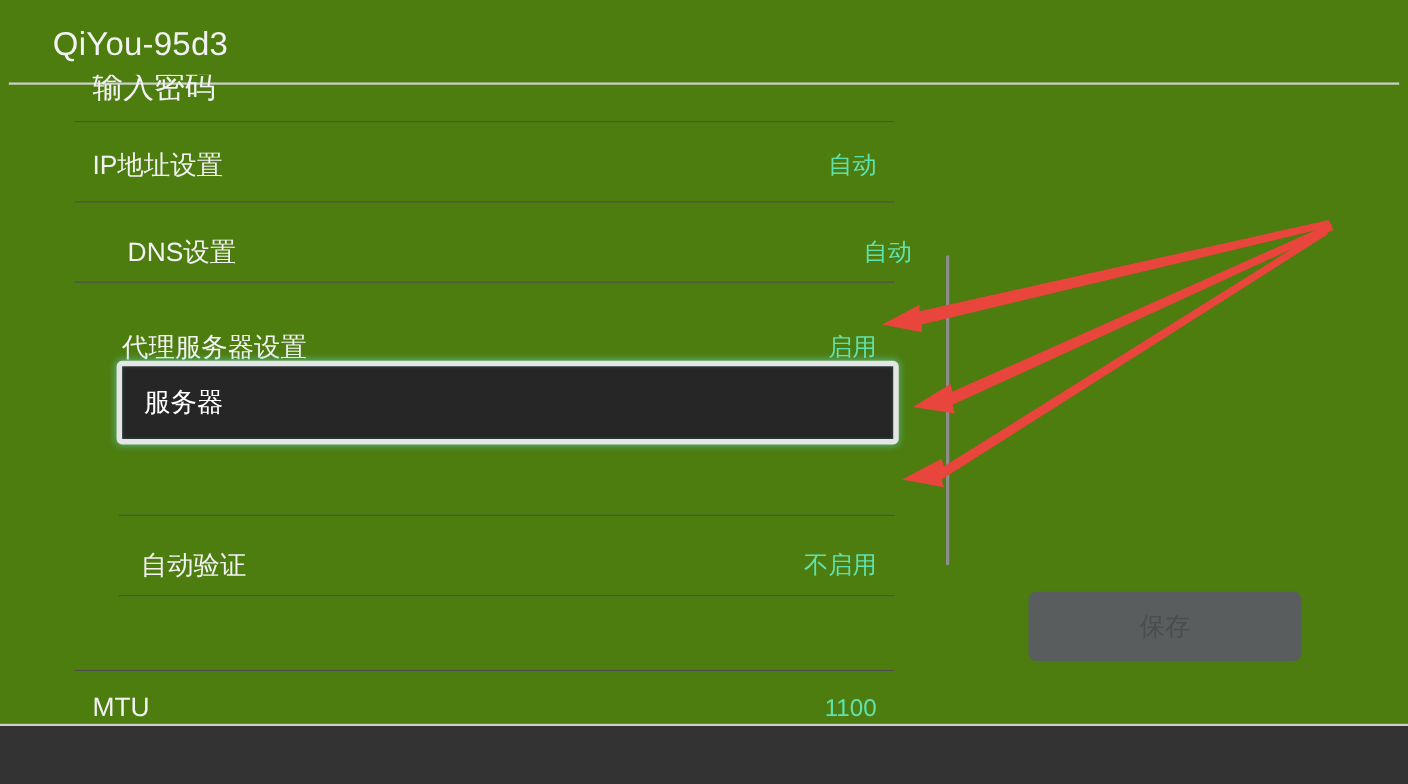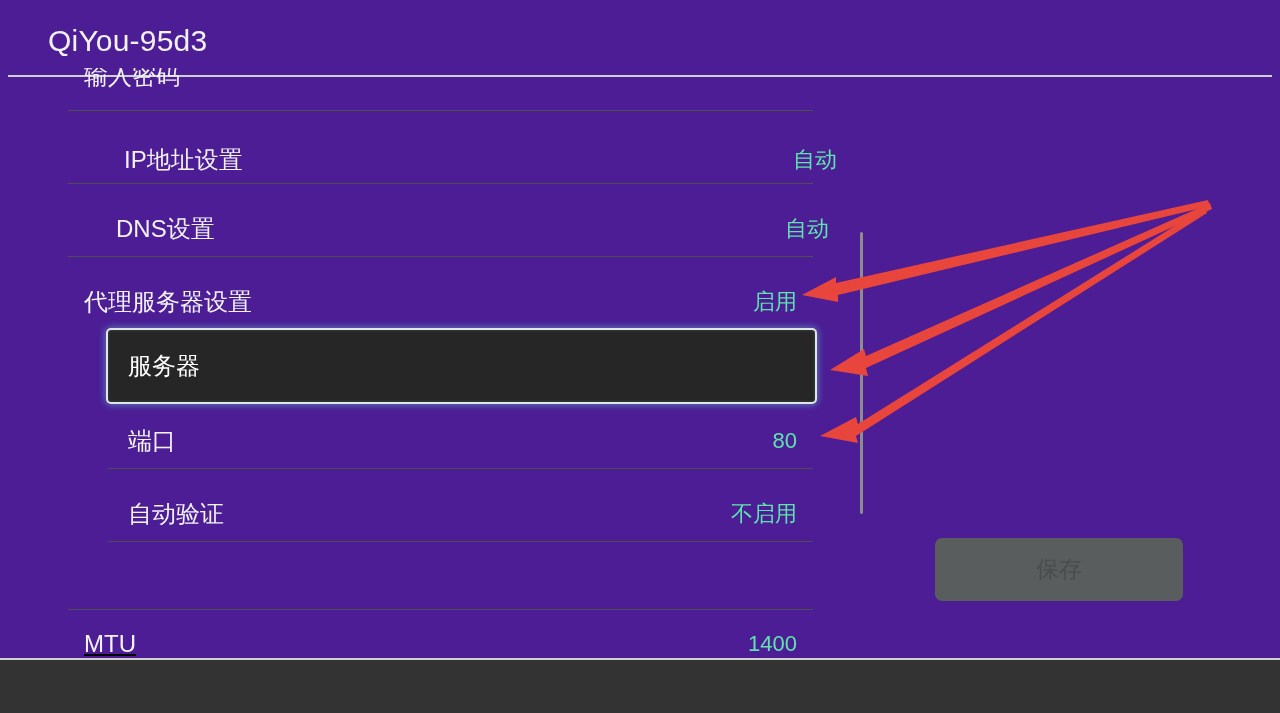--- a/index.html
+++ b/index.html
@@ -4,21 +4,21 @@
 <style>
   * { margin:0; padding:0; box-sizing:border-box; }
   html, body {
     width:1280px; height:713px;
     background:#333333;
     font-family:"Liberation Sans","DejaVu Sans",sans-serif;
     overflow:hidden;
   }
   #screen {
     position:relative; width:1280px; height:695px;
-    background:#4c1d95;
+    background:#4d7c0f;
   }
 
   
   #header-title {
     position:absolute; left:48px; top:24px;
     font-size:30px; color:#f2f2f2; letter-spacing:.2px;
     white-space:nowrap;
   }
   #header-rule {
     position:absolute; left:8px; top:75px; width:1264px; height:2px;
@@ -54,28 +54,28 @@
   .lvl1 .label { margin-left:128px; }
   .lvl1 .value { right:83px; }
   .div1 { left:108px; width:705px; }
 
   
   #row-clip {
     position:absolute; left:0; top:10px; width:880px; height:24px;
     overflow:hidden;
   }
   #row-clip .label {
-    margin-left:84px; font-size:24px; color:#f2f2f2;
+    margin-left:84px; font-size:28px; color:#f2f2f2;
     position:relative; top:-8px; white-space:nowrap;
   }
 
   
   #focus-box {
     position:absolute; left:106px; top:328px; width:711px; height:76px;
-    border:2px solid #e5e5e5; border-radius:5px;
+    border:5px solid #e5e5e5; border-radius:5px;
     background:#262626;
     box-shadow:0 0 7px 1px rgba(102,231,231,.45),
                inset 0 0 3px rgba(102,231,231,.25);
   }
   #focus-box .label {
     position:absolute; left:20px; top:50%; transform:translateY(-50%);
     font-size:24px; color:#ffffff; white-space:nowrap;
   }
   #focus-box .value {
     position:absolute; right:18px; top:50%; transform:translateY(-50%);
@@ -121,55 +121,51 @@
   <div id="header-rule"></div>
 
   <div id="list">
 
     <div id="row-clip">
       <div class="label">输入密码</div>
     </div>
 
     <div class="divider div0" style="top:52px;"></div>
 
-    <div class="row lvl0" style="top:76px;height:52px;margin-left:40px;">
+    <div class="row lvl0" style="top:66px;height:52px;">
       <div class="label">IP地址设置</div>
       <div class="value">自动</div>
     </div>
     <div class="divider div0" style="top:125px;"></div>
 
     <div class="row lvl0" style="top:145px;height:52px;margin-left:32px;">
       <div class="label">DNS设置</div>
       <div class="value">自动</div>
     </div>
     <div class="divider div0" style="top:198px;"></div>
 
-    <div class="row lvl0" style="top:218px;height:52px;">
+    <div class="row lvl0" style="top:232px;height:52px;padding-left:27px;">
       <div class="label">代理服务器设置</div>
       <div class="value">启用</div>
     </div>
     <div class="divider div1" style="top:271px;"></div>
 
-    <div class="row lvl1" style="top:357px;height:52px;">
-      <div class="label">端口</div>
-      <div class="value">80</div>
-    </div>
     <div class="divider div1" style="top:410px;"></div>
 
     <div class="row lvl1" style="top:430px;height:52px;font-family:Liberation Serif, serif;">
       <div class="label">自动验证</div>
       <div class="value">不启用</div>
     </div>
     <div class="divider div1" style="top:483px;"></div>
 
     <div class="divider div0" style="top:551px;"></div>
 
-    <div class="row lvl0" style="top:560px;height:52px;text-decoration:underline;">
+    <div class="row lvl0" style="top:560px;height:52px;">
       <div class="label">MTU</div>
-      <div class="value">1400</div>
+      <div class="value">1100</div>
     </div>
   </div>
 
   <div id="focus-box">
     <div class="label">服务器</div>
     <div class="value"></div>
   </div>
 
   <div id="scrollbar-track"></div>
 

